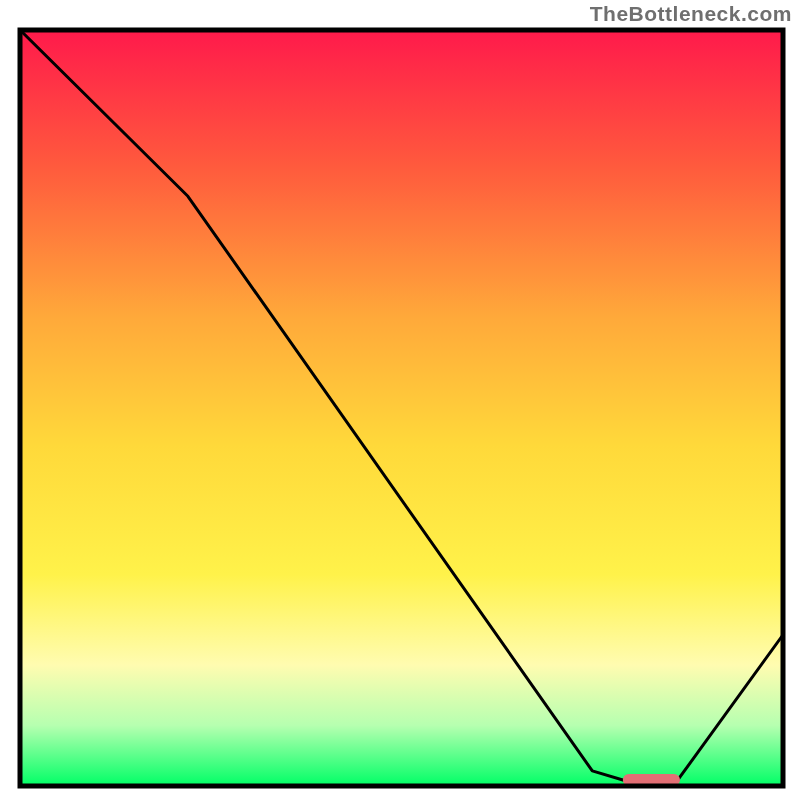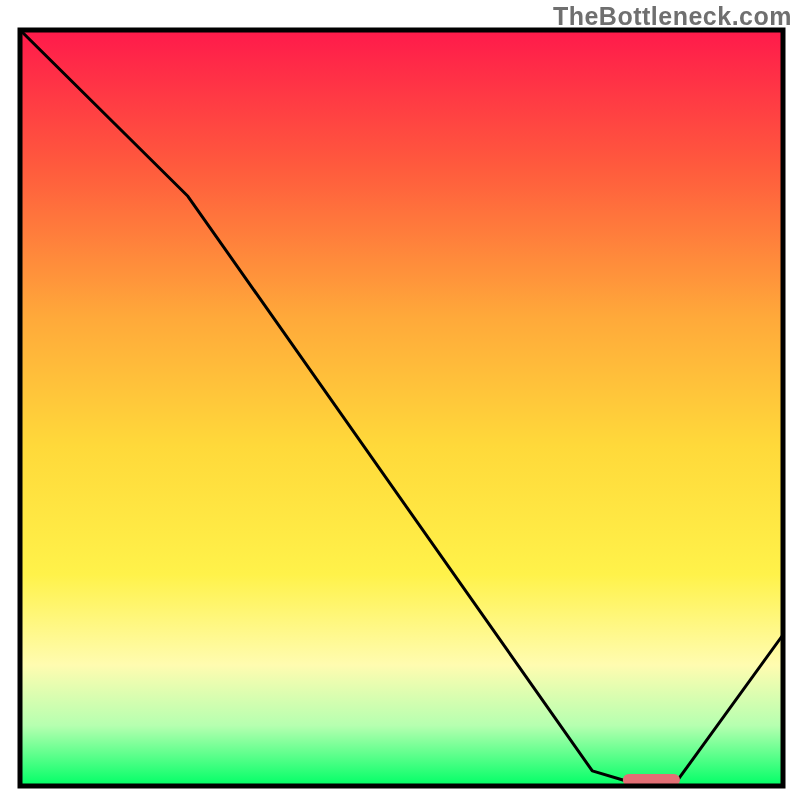--- a/index.html
+++ b/index.html
@@ -18,21 +18,21 @@
   svg.plot {
     position: absolute;
     left: 0;
     top: 0;
   }
   .watermark {
     position: absolute;
     right: 8px;
     top: 2px;
     font-family: Arial, Helvetica, sans-serif;
-    font-size: 25px;
+    font-size: 21px;
     font-weight: 700;
     color: #6f6f6f;
     letter-spacing: .5px;
     user-select: none;
     text-align: center;
   }
 </style>
 </head>
 <body>
 

